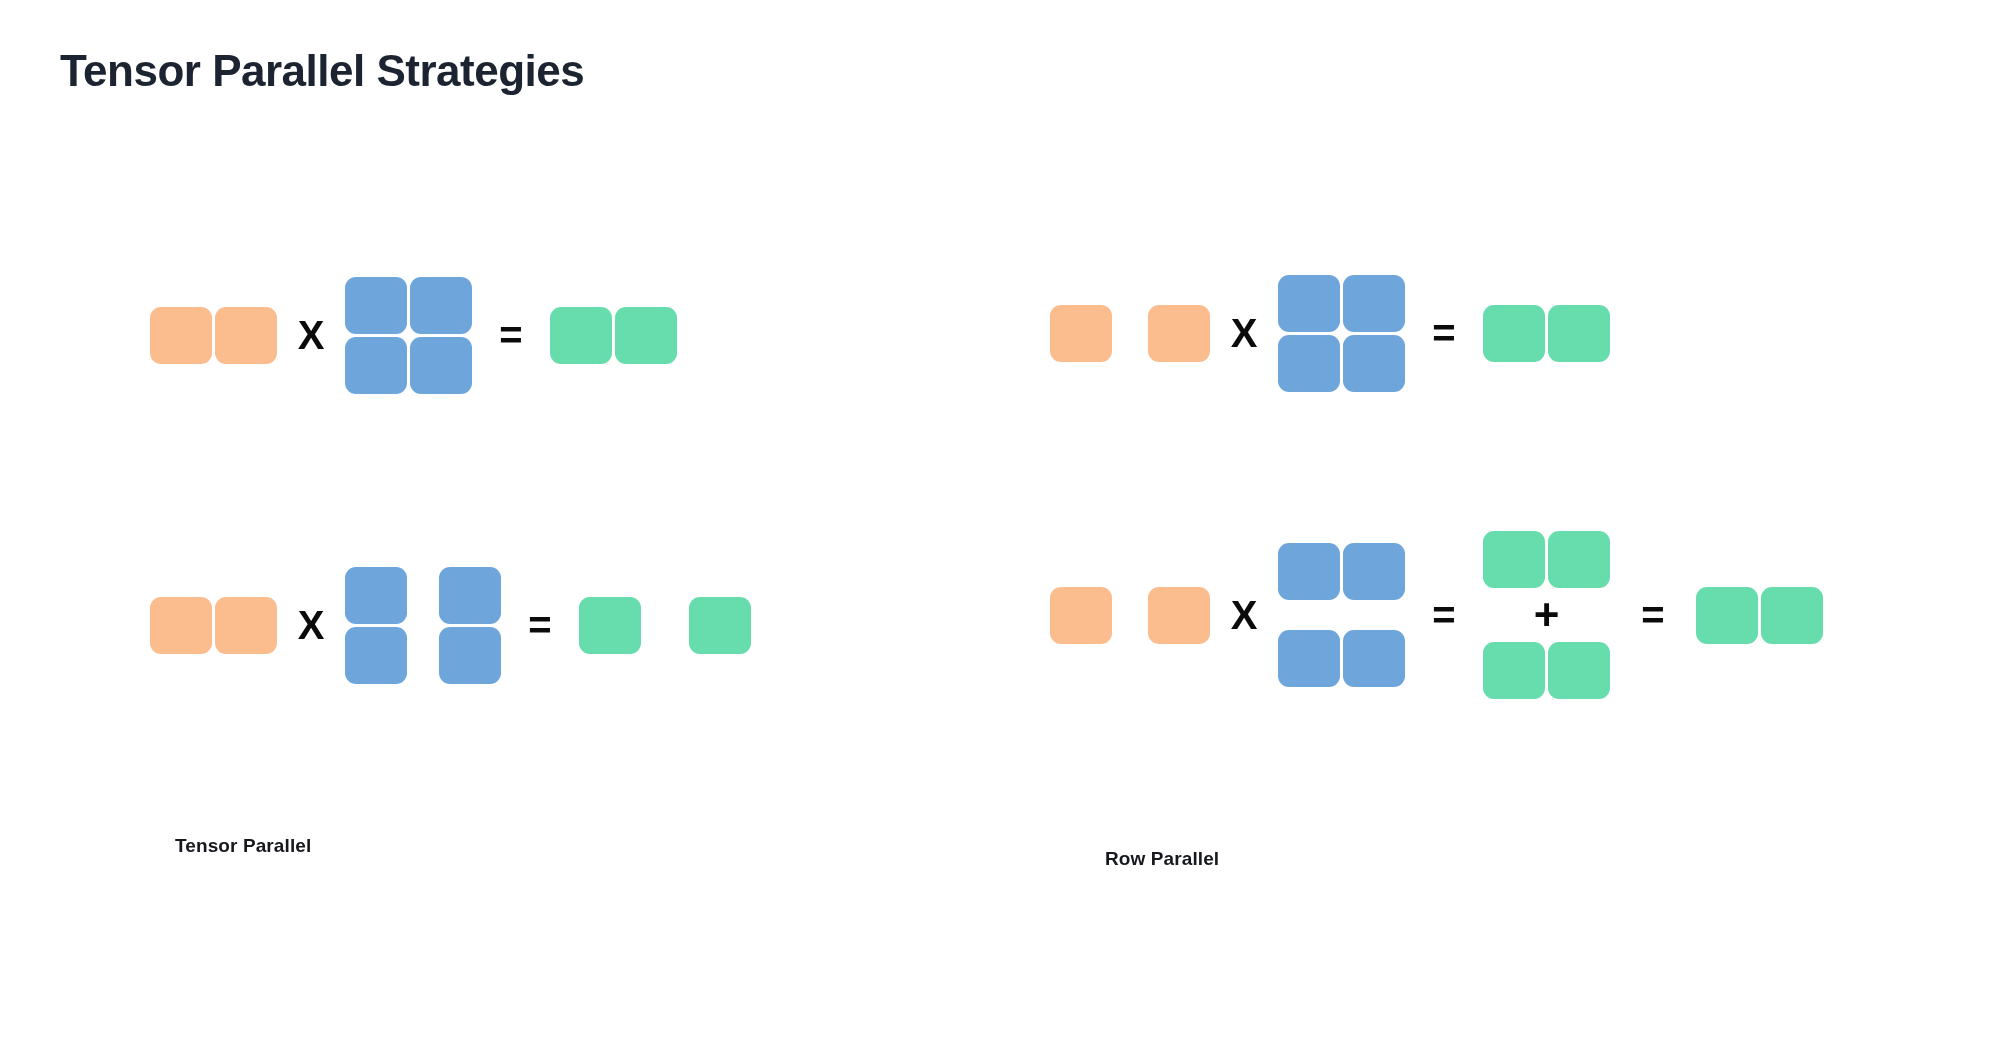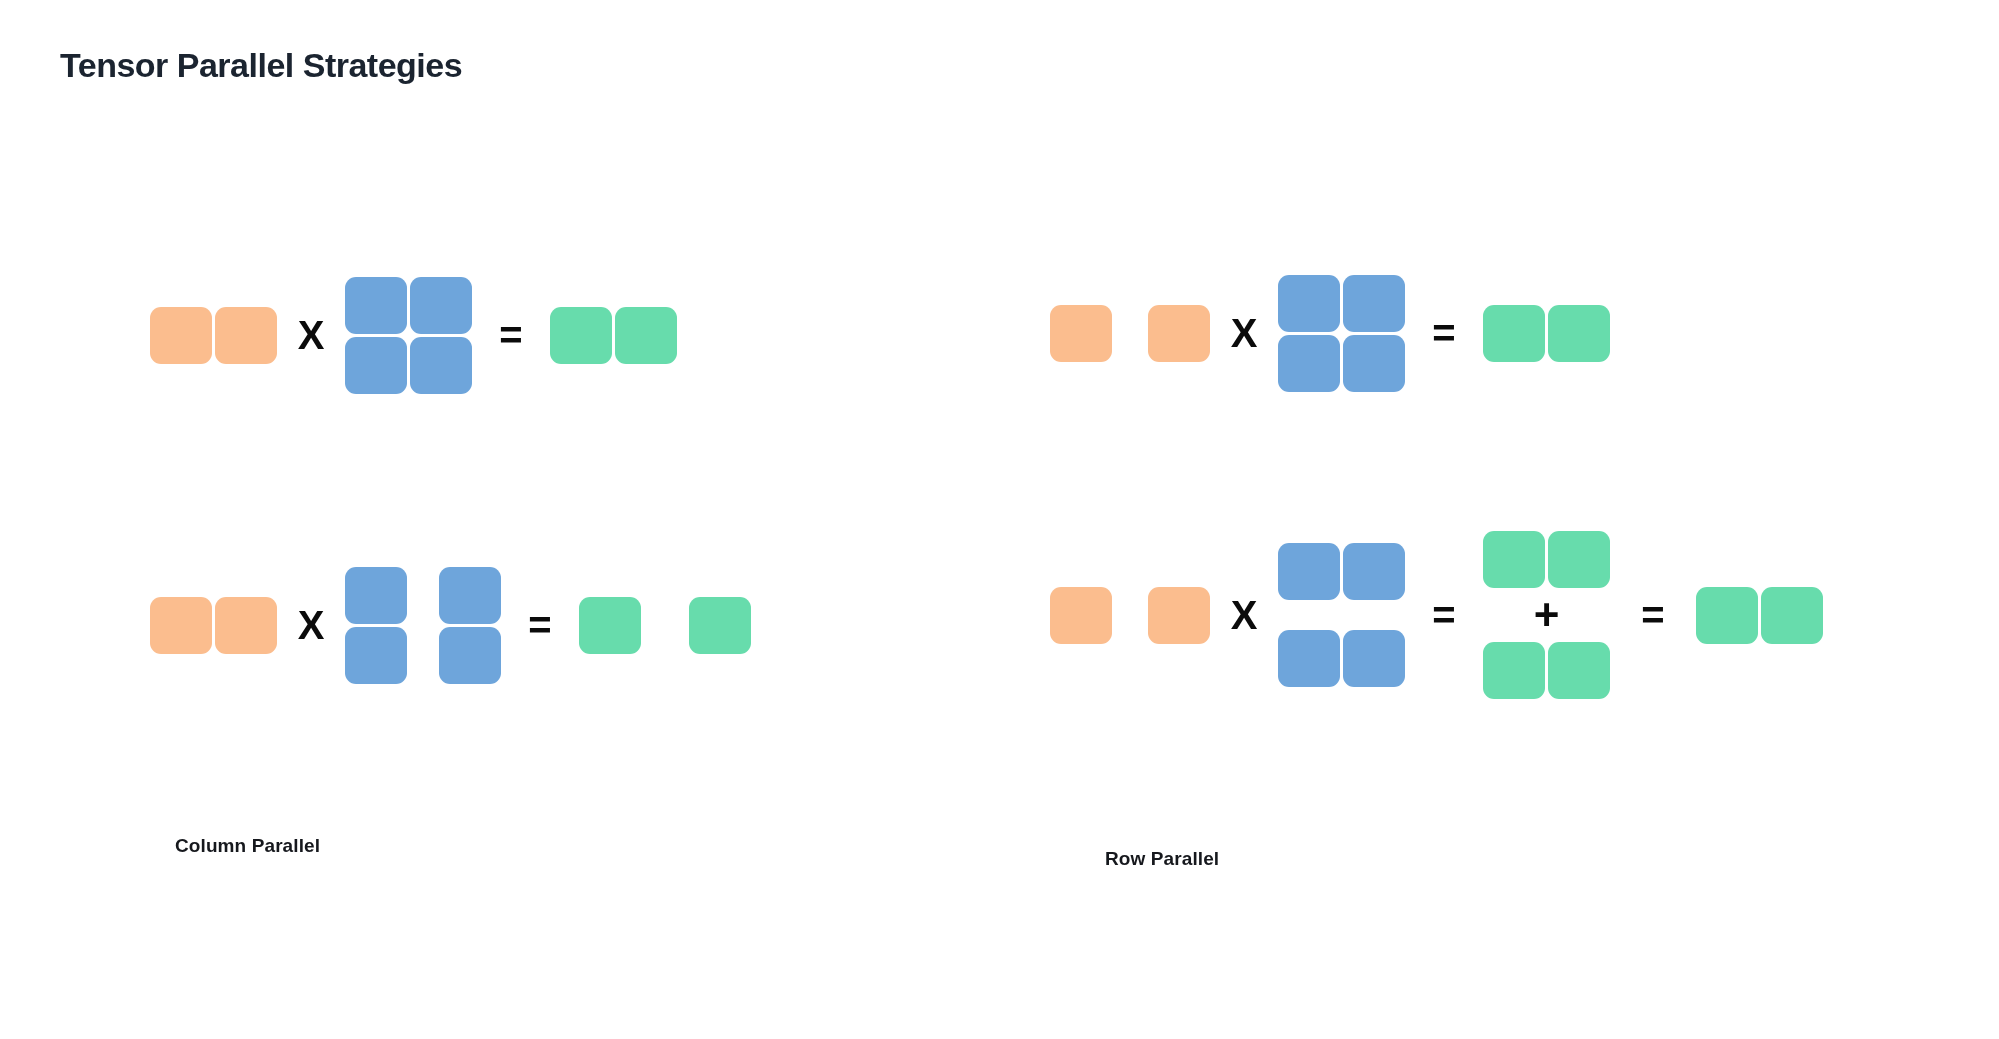--- a/index.html
+++ b/index.html
@@ -14,21 +14,21 @@
     position: relative;
     overflow: hidden;
     -webkit-font-smoothing: antialiased;
   }
 
   
   #page-title {
     position: absolute;
     left: 60px;
     top: 48px;
-    font-size: 34px;
+    font-size: 44px;
     font-weight: 700;
     letter-spacing: -0.5px;
     color: #1b2430;
     line-height: 1.05;
     white-space: nowrap;
     text-align: center;
   }
 
   
   .panel {
@@ -193,21 +193,21 @@
     <div class="op op-eq">=</div>
 
     <div class="row-2 gap-medium">
       <div class="cell green"></div>
       <div class="cell green"></div>
     </div>
 
   </div>
 </div>
 
-<div class="panel-caption" id="caption-column-parallel">Column Parallel</div>
+<div class="panel-caption" id="caption-column-parallel">Tensor Parallel</div>
 
 <div class="panel" id="panel-bottom-right">
   <div class="equation">
 
     <div class="row-2 gap-small">
       <div class="cell orange"></div>
       <div class="cell orange"></div>
     </div>
 
     <div class="op op-x">X</div>

